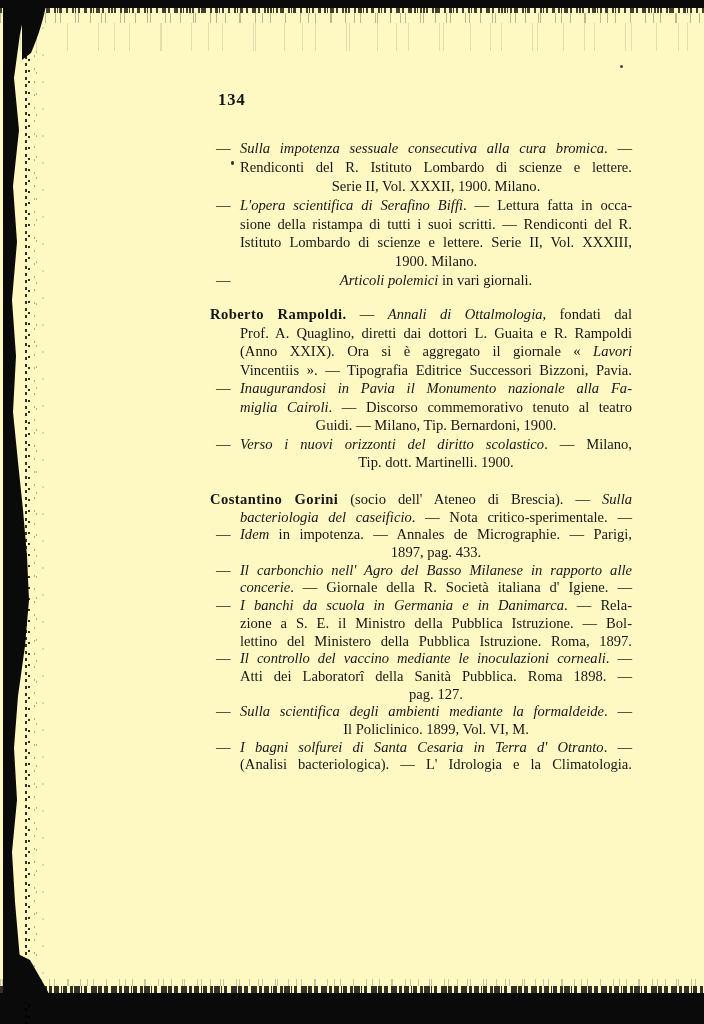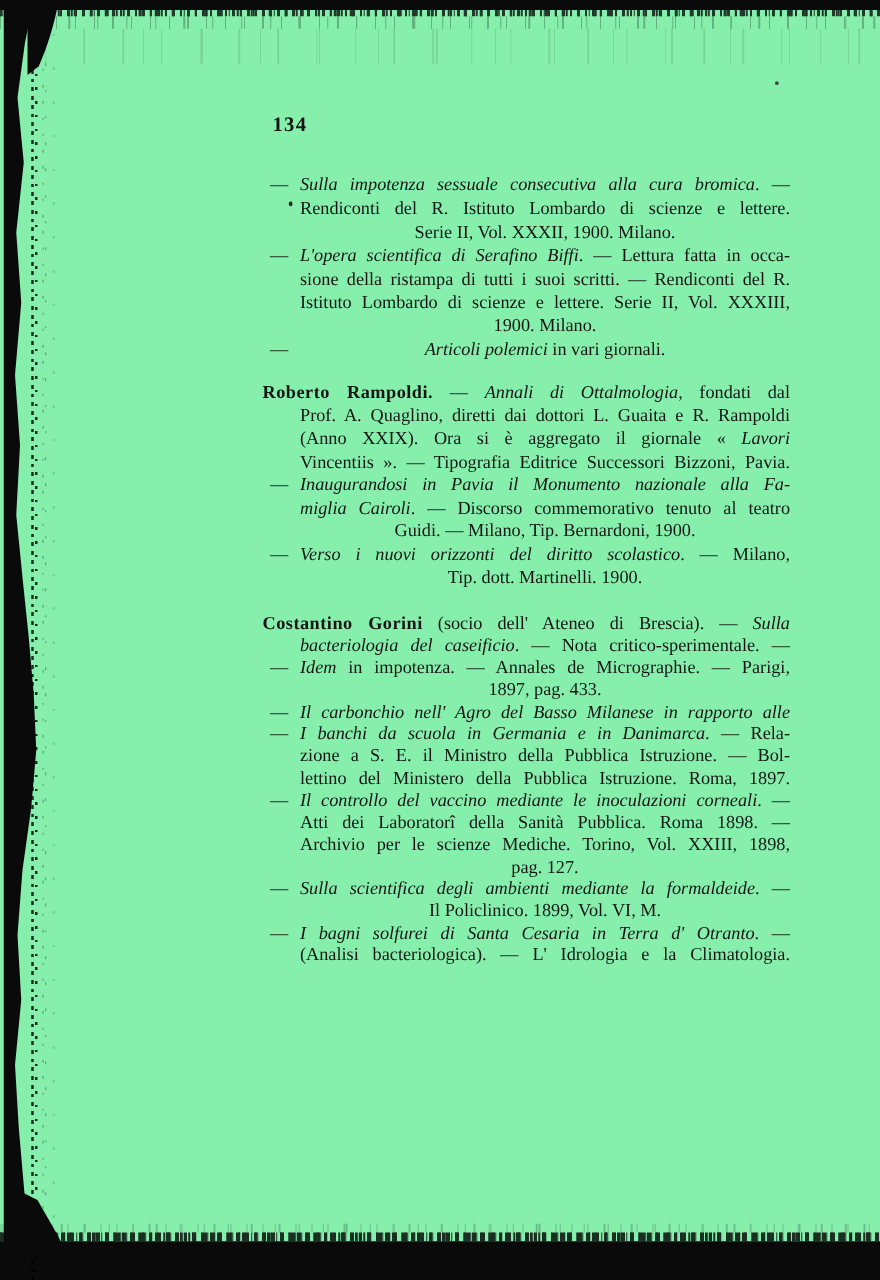--- a/index.html
+++ b/index.html
@@ -2,21 +2,21 @@
 <html><head>
 <meta charset="utf-8">
 <style>
   html,body{margin:0;padding:0;}
   body{
     width:704px;height:1024px;overflow:hidden;position:relative;
     background:#ffffff;
     font-family:"Liberation Serif","DejaVu Serif",serif;
   }
   #page{
-    position:absolute;inset:0;background:#86efac;
+    position:absolute;inset:0;background:#fef9c3;
   }
   
   #scan-frame{position:absolute;inset:0;pointer-events:none;}
   .strip{position:absolute;left:0;right:0;}
   .top-bar{top:0;height:8px;background:#0a0a0a;}
   .top-speck{top:8px;height:5px;opacity:.75;
     background:
       repeating-linear-gradient(90deg,#000 0 2px,transparent 2px 6px),
       repeating-linear-gradient(90deg,#000 0 1px,transparent 1px 9px),
       repeating-linear-gradient(90deg,#000 0 2px,transparent 2px 13px);
@@ -152,30 +152,30 @@
         <div class="entry">
           <div class="line j author-first"><span class="s-b">Costantino Gorini</span><span class="s-r"> (socio dell' Ateneo di Brescia). — </span><span class="s-i">Sulla</span></div>
           <div class="line j cont"><span class="s-i">bacteriologia del caseificio</span><span class="s-r">. — Nota critico-sperimentale. —</span></div>
         </div>
         <div class="entry">
           <div class="line j dash-first"><span class="marker">—</span><span class="s-i">Idem</span><span class="s-r"> in impotenza. — Annales de Micrographie. — Parigi,</span></div>
           <div class="line cont"><span class="s-r">1897, pag. 433.</span></div>
         </div>
         <div class="entry">
           <div class="line j dash-first"><span class="marker">—</span><span class="s-i">Il carbonchio nell' Agro del Basso Milanese in rapporto alle</span></div>
+          <div class="line j cont"><span class="s-i">concerie</span><span class="s-r">. — Giornale della R. Società italiana d' Igiene. —</span></div>
         </div>
         <div class="entry">
           <div class="line j dash-first"><span class="marker">—</span><span class="s-i">I banchi da scuola in Germania e in Danimarca</span><span class="s-r">. — Rela-</span></div>
           <div class="line j cont"><span class="s-r">zione a S. E. il Ministro della Pubblica Istruzione. — Bol-</span></div>
           <div class="line j cont"><span class="s-r">lettino del Ministero della Pubblica Istruzione. Roma, 1897.</span></div>
         </div>
         <div class="entry">
           <div class="line j dash-first"><span class="marker">—</span><span class="s-i">Il controllo del vaccino mediante le inoculazioni corneali</span><span class="s-r">. —</span></div>
           <div class="line j cont"><span class="s-r">Atti dei Laboratorî della Sanità Pubblica. Roma 1898. —</span></div>
-          <div class="line j cont"><span class="s-r">Archivio per le scienze Mediche. Torino, Vol. XXIII, 1898,</span></div>
           <div class="line cont"><span class="s-r">pag. 127.</span></div>
         </div>
         <div class="entry">
           <div class="line j dash-first"><span class="marker">—</span><span class="s-i">Sulla scientifica degli ambienti mediante la formaldeide</span><span class="s-r">. —</span></div>
           <div class="line cont"><span class="s-r">Il Policlinico. 1899, Vol. VI, M.</span></div>
         </div>
         <div class="entry">
           <div class="line j dash-first"><span class="marker">—</span><span class="s-i">I bagni solfurei di Santa Cesaria in Terra d' Otranto</span><span class="s-r">. —</span></div>
           <div class="line j cont"><span class="s-r">(Analisi bacteriologica). — L' Idrologia e la Climatologia.</span></div>
         </div>

